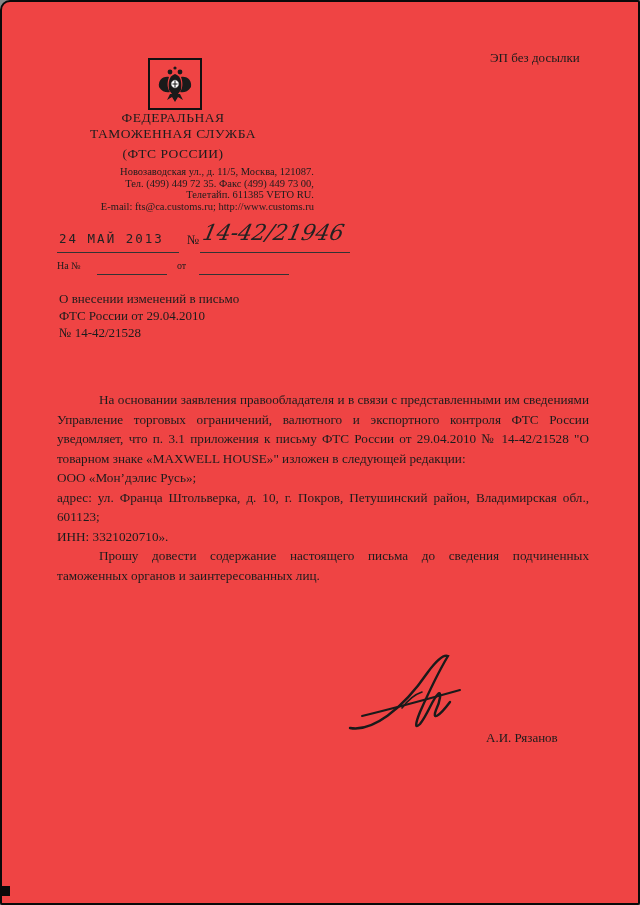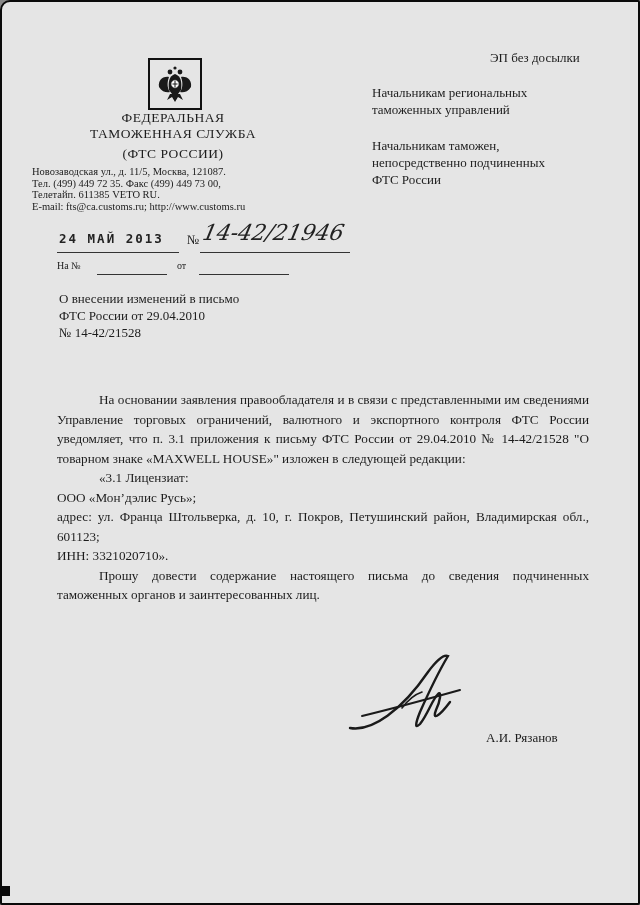--- a/index.html
+++ b/index.html
@@ -1,37 +1,37 @@
 <!DOCTYPE html>
 <html><head>
 <meta charset="utf-8">
 <style>
   html,body{margin:0;padding:0;background:#888;}
   .page{
     position:relative;
     width:636px;height:901px;
     margin:0 auto;
-    background:#e5e5e5;
+    background:#ef4444;
     border:2px solid #0a0a0a;
     border-radius:10px 2px 2px 2px;
     font-family:"Liberation Serif","DejaVu Serif",serif;
     color:#1c1c1c;
     overflow:hidden;
   }
   .abs{position:absolute;}
   .ep-note{left:488px;top:48px;font-size:13px;}
   .emblem-box{left:146px;top:56px;width:50px;height:48px;border:2px solid #111;
     display:flex;align-items:center;justify-content:center;}
   .org{left:40px;top:108px;width:262px;text-align:center;font-weight:normal;
     font-size:13.5px;line-height:16px;letter-spacing:.5px;}
-  .contacts{left:30px;top:164px;width:282px;text-align:left;font-size:10.5px;line-height:11.5px;
+  .contacts{left:30px;top:164px;width:282px;text-align:right;font-size:10.5px;line-height:11.5px;
     font-family:"Liberation Serif",serif;}
   .date-row{left:55px;top:226px;width:250px;height:30px;}
   .date-stamp{position:absolute;left:2px;top:3px;font-family:"DejaVu Sans Mono",monospace;
-    font-weight:bold;font-size:12.5px;letter-spacing:2px;color:#222;}
+    font-weight:normal;font-size:12.5px;letter-spacing:2px;color:#222;}
   .date-underline{position:absolute;left:0;top:24px;width:122px;border-bottom:1.3px solid #333;}
   .num-sign{position:absolute;left:130px;top:4px;font-size:13px;}
   .doc-number{position:absolute;left:146px;top:-8px;font-size:22px;font-style:italic;
     font-family:"DejaVu Serif",serif;transform:skewX(-12deg);white-space:nowrap;color:#222;}
   .num-underline{position:absolute;left:143px;top:24px;width:150px;border-bottom:1.3px solid #333;}
   .ref-row{left:55px;top:258px;width:250px;height:20px;font-size:10px;}
   .ref-na{position:absolute;left:0;top:0;}
   .ref-line1{position:absolute;left:40px;top:14px;width:70px;border-bottom:1.3px solid #333;}
   .ref-ot{position:absolute;left:120px;top:0;text-align:center;}
   .ref-line2{position:absolute;left:142px;top:14px;width:90px;border-bottom:1.3px solid #333;}
@@ -91,37 +91,29 @@
     <div class="num-underline"></div>
   </div>
 
   <div class="abs ref-row">
     <span class="ref-na">На №</span>
     <span class="ref-line1"></span>
     <span class="ref-ot">от</span>
     <span class="ref-line2"></span>
   </div>
 
-  <div class="abs addressees">
-    <div>Начальникам региональных</div>
-    <div>таможенных управлений</div>
-    <div class="addr-block2">Начальникам таможен,</div>
-    <div>непосредственно подчиненных</div>
-    <div>ФТС России</div>
-  </div>
 
   <div class="abs subject">
     <div>О внесении изменений в письмо</div>
     <div>ФТС России от 29.04.2010</div>
     <div>№ 14-42/21528</div>
   </div>
 
   <div class="abs body-text">
     <p class="indent">На основании заявления правообладателя и в связи с представленными им сведениями Управление торговых ограничений, валютного и экспортного контроля ФТС России уведомляет, что п. 3.1 приложения к письму ФТС России от 29.04.2010 № 14-42/21528 "О товарном знаке «MAXWELL HOUSE»" изложен в следующей редакции:</p>
-    <p class="indent">«3.1 Лицензиат:</p>
     <p>ООО «Мон’дэлис Русь»;</p>
     <p>адрес: ул. Франца Штольверка, д. 10, г. Покров, Петушинский район, Владимирская обл., 601123;</p>
     <p>ИНН: 3321020710».</p>
     <p class="indent">Прошу довести содержание настоящего письма до сведения подчиненных таможенных органов и заинтересованных лиц.</p>
   </div>
 
 
   <div class="abs sig-scribble">
     <svg width="160" height="105" viewBox="0 0 160 105">
       <path d="M18 78 C40 82 70 60 96 22 C104 11 112 4 116 6 C110 16 96 44 88 62 C84 72 82 80 88 74 C96 64 100 50 106 44 C110 40 108 52 104 60 C100 70 106 68 118 52" fill="none" stroke="#1a1a1a" stroke-width="2.4" stroke-linecap="round"></path>

